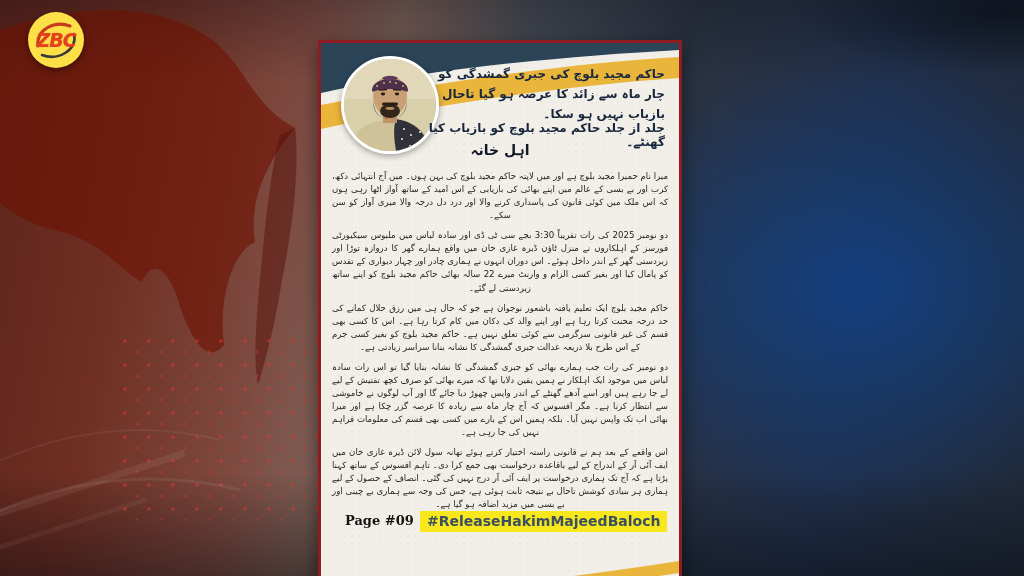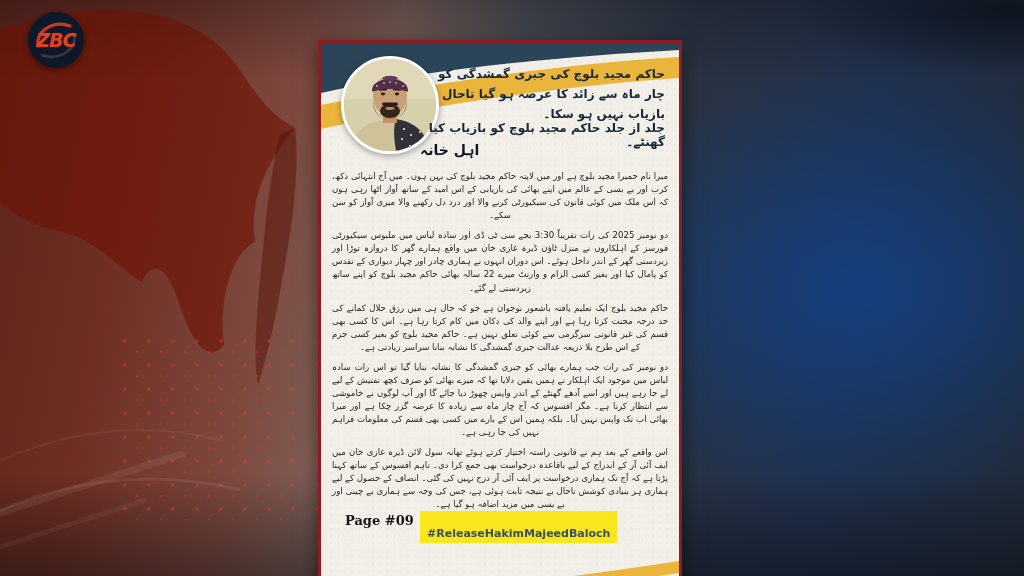--- a/index.html
+++ b/index.html
@@ -15,21 +15,21 @@
       radial-gradient(ellipse 300px 90px at 98% 2%, rgba(5,8,12,.55), rgba(5,8,12,0) 70%),
       radial-gradient(ellipse 430px 310px at 84% 50%, rgba(17,66,135,.85), rgba(17,66,135,0) 72%),
       linear-gradient(to bottom, rgba(10,12,18,.30), rgba(10,12,18,0) 14%, rgba(10,12,18,0) 82%, rgba(6,8,12,.45)),
       linear-gradient(100deg,#5d241b 0%,#6f2f23 14%,#7e4a40 28%,#7d6158 36%,#464b55 48%,#2b3342 62%,#20304c 80%,#202a39 100%);
   }
   .backdrop-map{position:absolute;left:0;top:0;}
   .streaks{position:absolute;left:-40px;top:430px;width:320px;height:160px;overflow:hidden;}
   
   .logo{
     position:absolute;left:28px;top:12px;width:56px;height:56px;border-radius:50%;
-    background:#0f172a;box-shadow:0 2px 6px rgba(0,0,0,.45);
+    background:#fde047;box-shadow:0 2px 6px rgba(0,0,0,.45);
     display:flex;align-items:center;justify-content:center;
   }
   .logo svg{position:absolute;inset:0;}
   .logo-text{
     position:relative;font-weight:bold;font-style:italic;font-size:19px;letter-spacing:-1px;
     color:#e3401f;text-shadow:0 0 1px rgba(227,64,31,.6);
   }
   
   .card{
     position:absolute;left:318px;top:40px;width:364px;height:576px;box-sizing:border-box;
@@ -49,37 +49,37 @@
   
   .headline-1{
     position:absolute;right:14px;top:22px;width:232px;direction:rtl;text-align:right;
     font-weight:bold;font-size:12px;line-height:1.65;color:#18273b;
   }
   .headline-2{
     position:absolute;right:14px;top:78px;width:252px;direction:rtl;text-align:right;
     font-weight:bold;font-size:12px;color:#18273b;
   }
   .signature{
-    position:absolute;left:99px;top:99px;width:160px;text-align:left;direction:rtl;
+    position:absolute;left:99px;top:99px;width:160px;text-align:center;direction:rtl;
     font-weight:bold;font-size:14px;color:#101826;
   }
   
   .body-text{
     position:absolute;left:11px;right:11px;top:127px;direction:rtl;
     font-size:8.6px;line-height:1.52;color:#1d1d1d;
   }
   .body-text p{margin:0 0 7px 0;text-align:justify;text-align-last:center;}
   
   .page-label{
     position:absolute;left:24px;top:470px;font-family:"DejaVu Serif",serif;
     font-weight:bold;font-size:13px;color:#141414;
   }
   .hashtag{
     position:absolute;left:99px;top:468px;background:#f7e71c;color:#3a4f60;
-    font-weight:bold;font-size:11px;padding:16px 7px 3px 7px;white-space:nowrap;
+    font-weight:bold;font-size:14px;padding:2px 7px 3px 7px;white-space:nowrap;
   }
 </style>
 </head>
 <body>
 
 <div class="backdrop"></div>
 
 <svg class="backdrop-map" width="360" height="576" viewBox="0 0 360 576">
   <defs>
     <pattern id="dots" width="24" height="24" patternUnits="userSpaceOnUse">
@@ -157,21 +157,21 @@
           <circle cx="59" cy="27" r="0.9"></circle>
       </g>
     </svg>
   </div>
 
   <div class="headline-1">حاکم مجید بلوچ کی جبری گمشدگی کو چار ماہ سے زائد کا عرصہ ہو گیا تاحال بازیاب نہیں ہو سکا۔</div>
   <div class="headline-2">جلد از جلد حاکم مجید بلوچ کو بازیاب کیا گھنٹے۔</div>
   <div class="signature">اہل خانہ</div>
 
   <div class="body-text">
-    <p>میرا نام حمیرا مجید بلوچ ہے اور میں لاپتہ حاکم مجید بلوچ کی بہن ہوں۔ میں آج انتہائی دکھ، کرب اور بے بسی کے عالم میں اپنے بھائی کی بازیابی کے اس امید کے ساتھ آواز اٹھا رہی ہوں کہ اس ملک میں کوئی قانون کی سیکیورٹی کرنے والا اور درد دل رکھنے والا میری آواز کو سن سکے۔</p>
+    <p>میرا نام حمیرا مجید بلوچ ہے اور میں لاپتہ حاکم مجید بلوچ کی بہن ہوں۔ میں آج انتہائی دکھ، کرب اور بے بسی کے عالم میں اپنے بھائی کی بازیابی کے اس امید کے ساتھ آواز اٹھا رہی ہوں کہ اس ملک میں کوئی قانون کی پاسداری کرنے والا اور درد دل درجہ والا میری آواز کو سن سکے۔</p>
     <p>دو نومبر 2025 کی رات تقریباً 3:30 بجے سی ٹی ڈی اور سادہ لباس میں ملبوس سیکیورٹی فورسز کے اہلکاروں نے منزل ٹاؤن ڈیرہ غازی خان میں واقع ہمارے گھر کا دروازہ توڑا اور زبردستی گھر کے اندر داخل ہوئے۔ اس دوران انہوں نے ہماری چادر اور چہار دیواری کے تقدس کو پامال کیا اور بغیر کسی الزام و وارنٹ میرے 22 سالہ بھائی حاکم مجید بلوچ کو اپنے ساتھ زبردستی لے گئے۔</p>
     <p>حاکم مجید بلوچ ایک تعلیم یافتہ باشعور نوجوان ہے جو کہ حال ہی میں رزق حلال کمانے کی حد درجہ محنت کرتا رہا ہے اور اپنے والد کی دکان میں کام کرتا رہا ہے۔ اس کا کسی بھی قسم کی غیر قانونی سرگرمی سے کوئی تعلق نہیں ہے۔ حاکم مجید بلوچ کو بغیر کسی جرم کے اس طرح بلا ذریعہ عدالت جبری گمشدگی کا نشانہ بنانا سراسر زیادتی ہے۔</p>
     <p>دو نومبر کی رات جب ہمارے بھائی کو جبری گمشدگی کا نشانہ بنایا گیا تو اس رات سادہ لباس میں موجود ایک اہلکار نے ہمیں یقین دلایا تھا کہ میرے بھائی کو صرف کچھ تفتیش کے لیے لے جا رہے ہیں اور اسے آدھے گھنٹے کے اندر واپس چھوڑ دیا جائے گا اور آپ لوگوں نے خاموشی سے انتظار کرنا ہے۔ مگر افسوس کہ آج چار ماہ سے زیادہ کا عرصہ گزر چکا ہے اور میرا بھائی اب تک واپس نہیں آیا۔ بلکہ ہمیں اس کے بارے میں کسی بھی قسم کی معلومات فراہم نہیں کی جا رہی ہے۔</p>
     <p>اس واقعے کے بعد ہم نے قانونی راستہ اختیار کرتے ہوئے تھانہ سول لائن ڈیرہ غازی خان میں ایف آئی آر کے اندراج کے لیے باقاعدہ درخواست بھی جمع کرا دی۔ تاہم افسوس کے ساتھ کہنا پڑتا ہے کہ آج تک ہماری درخواست پر ایف آئی آر درج نہیں کی گئی۔ انصاف کے حصول کے لیے ہماری ہر بنیادی کوشش تاحال بے نتیجہ ثابت ہوئی ہے، جس کی وجہ سے ہماری بے چینی اور بے بسی میں مزید اضافہ ہو گیا ہے۔</p>
   </div>
 
   <div class="page-label">Page #09</div>
   <div class="hashtag">#ReleaseHakimMajeedBaloch</div>
 </div>
 

